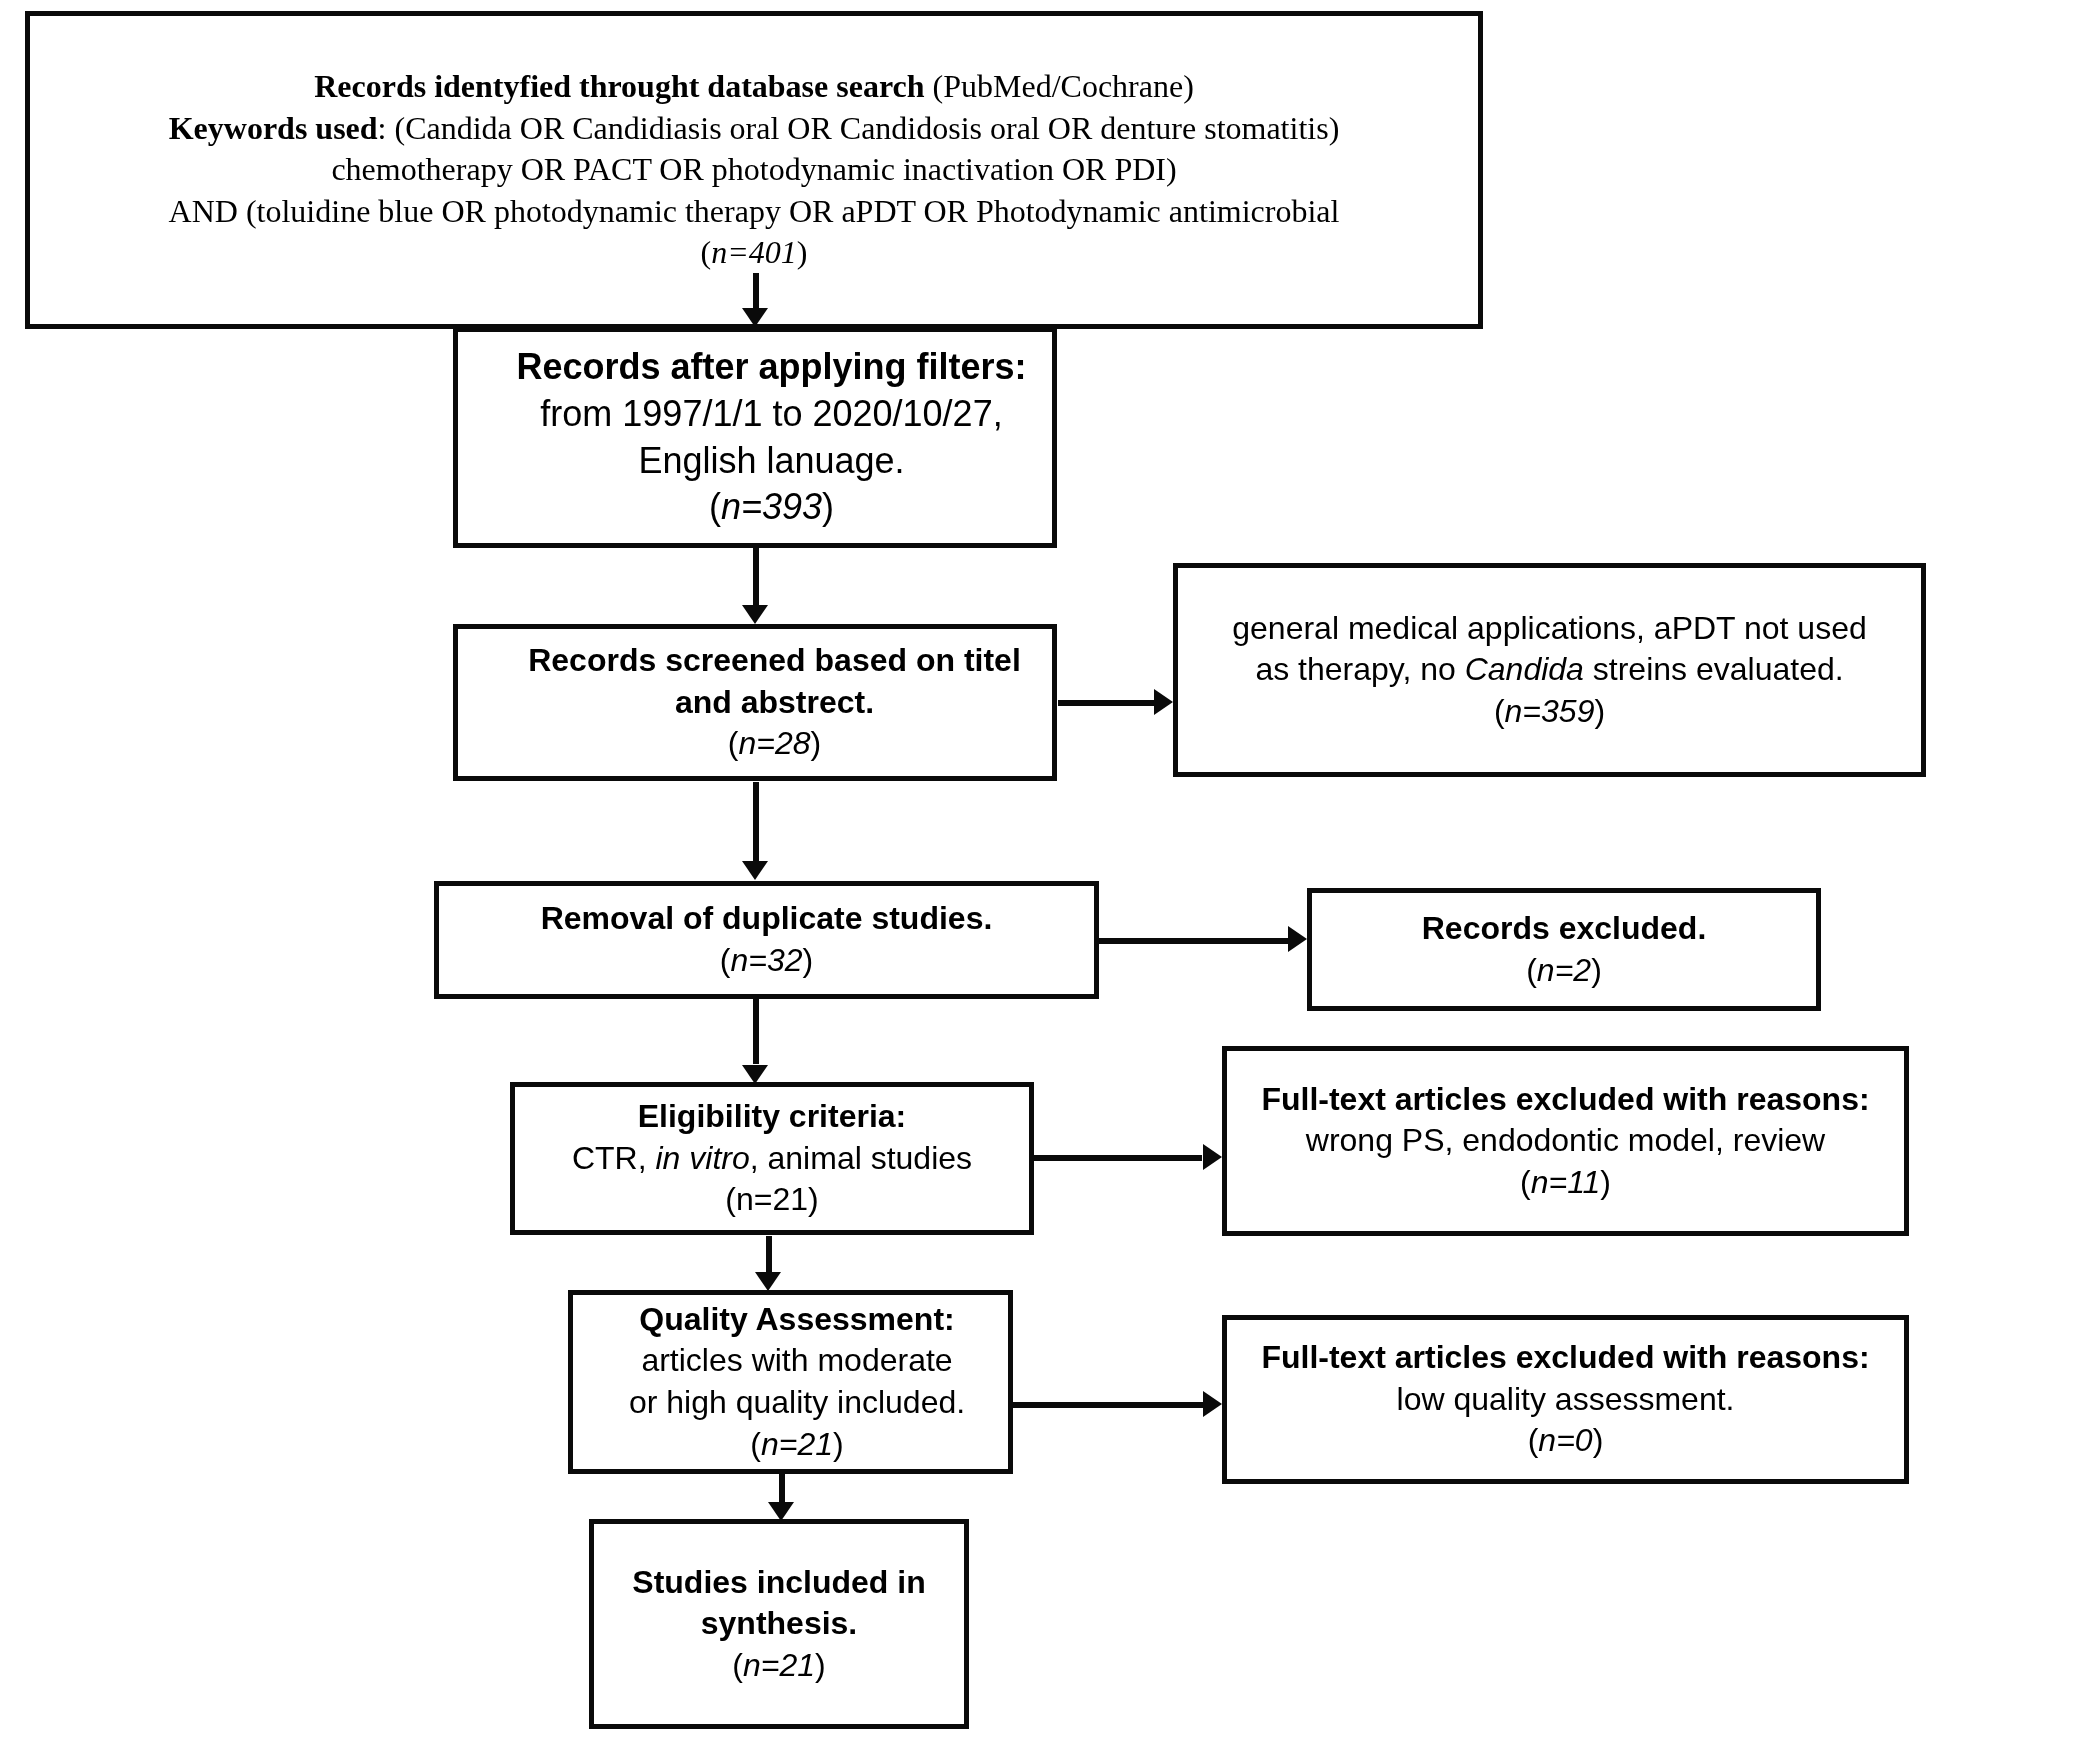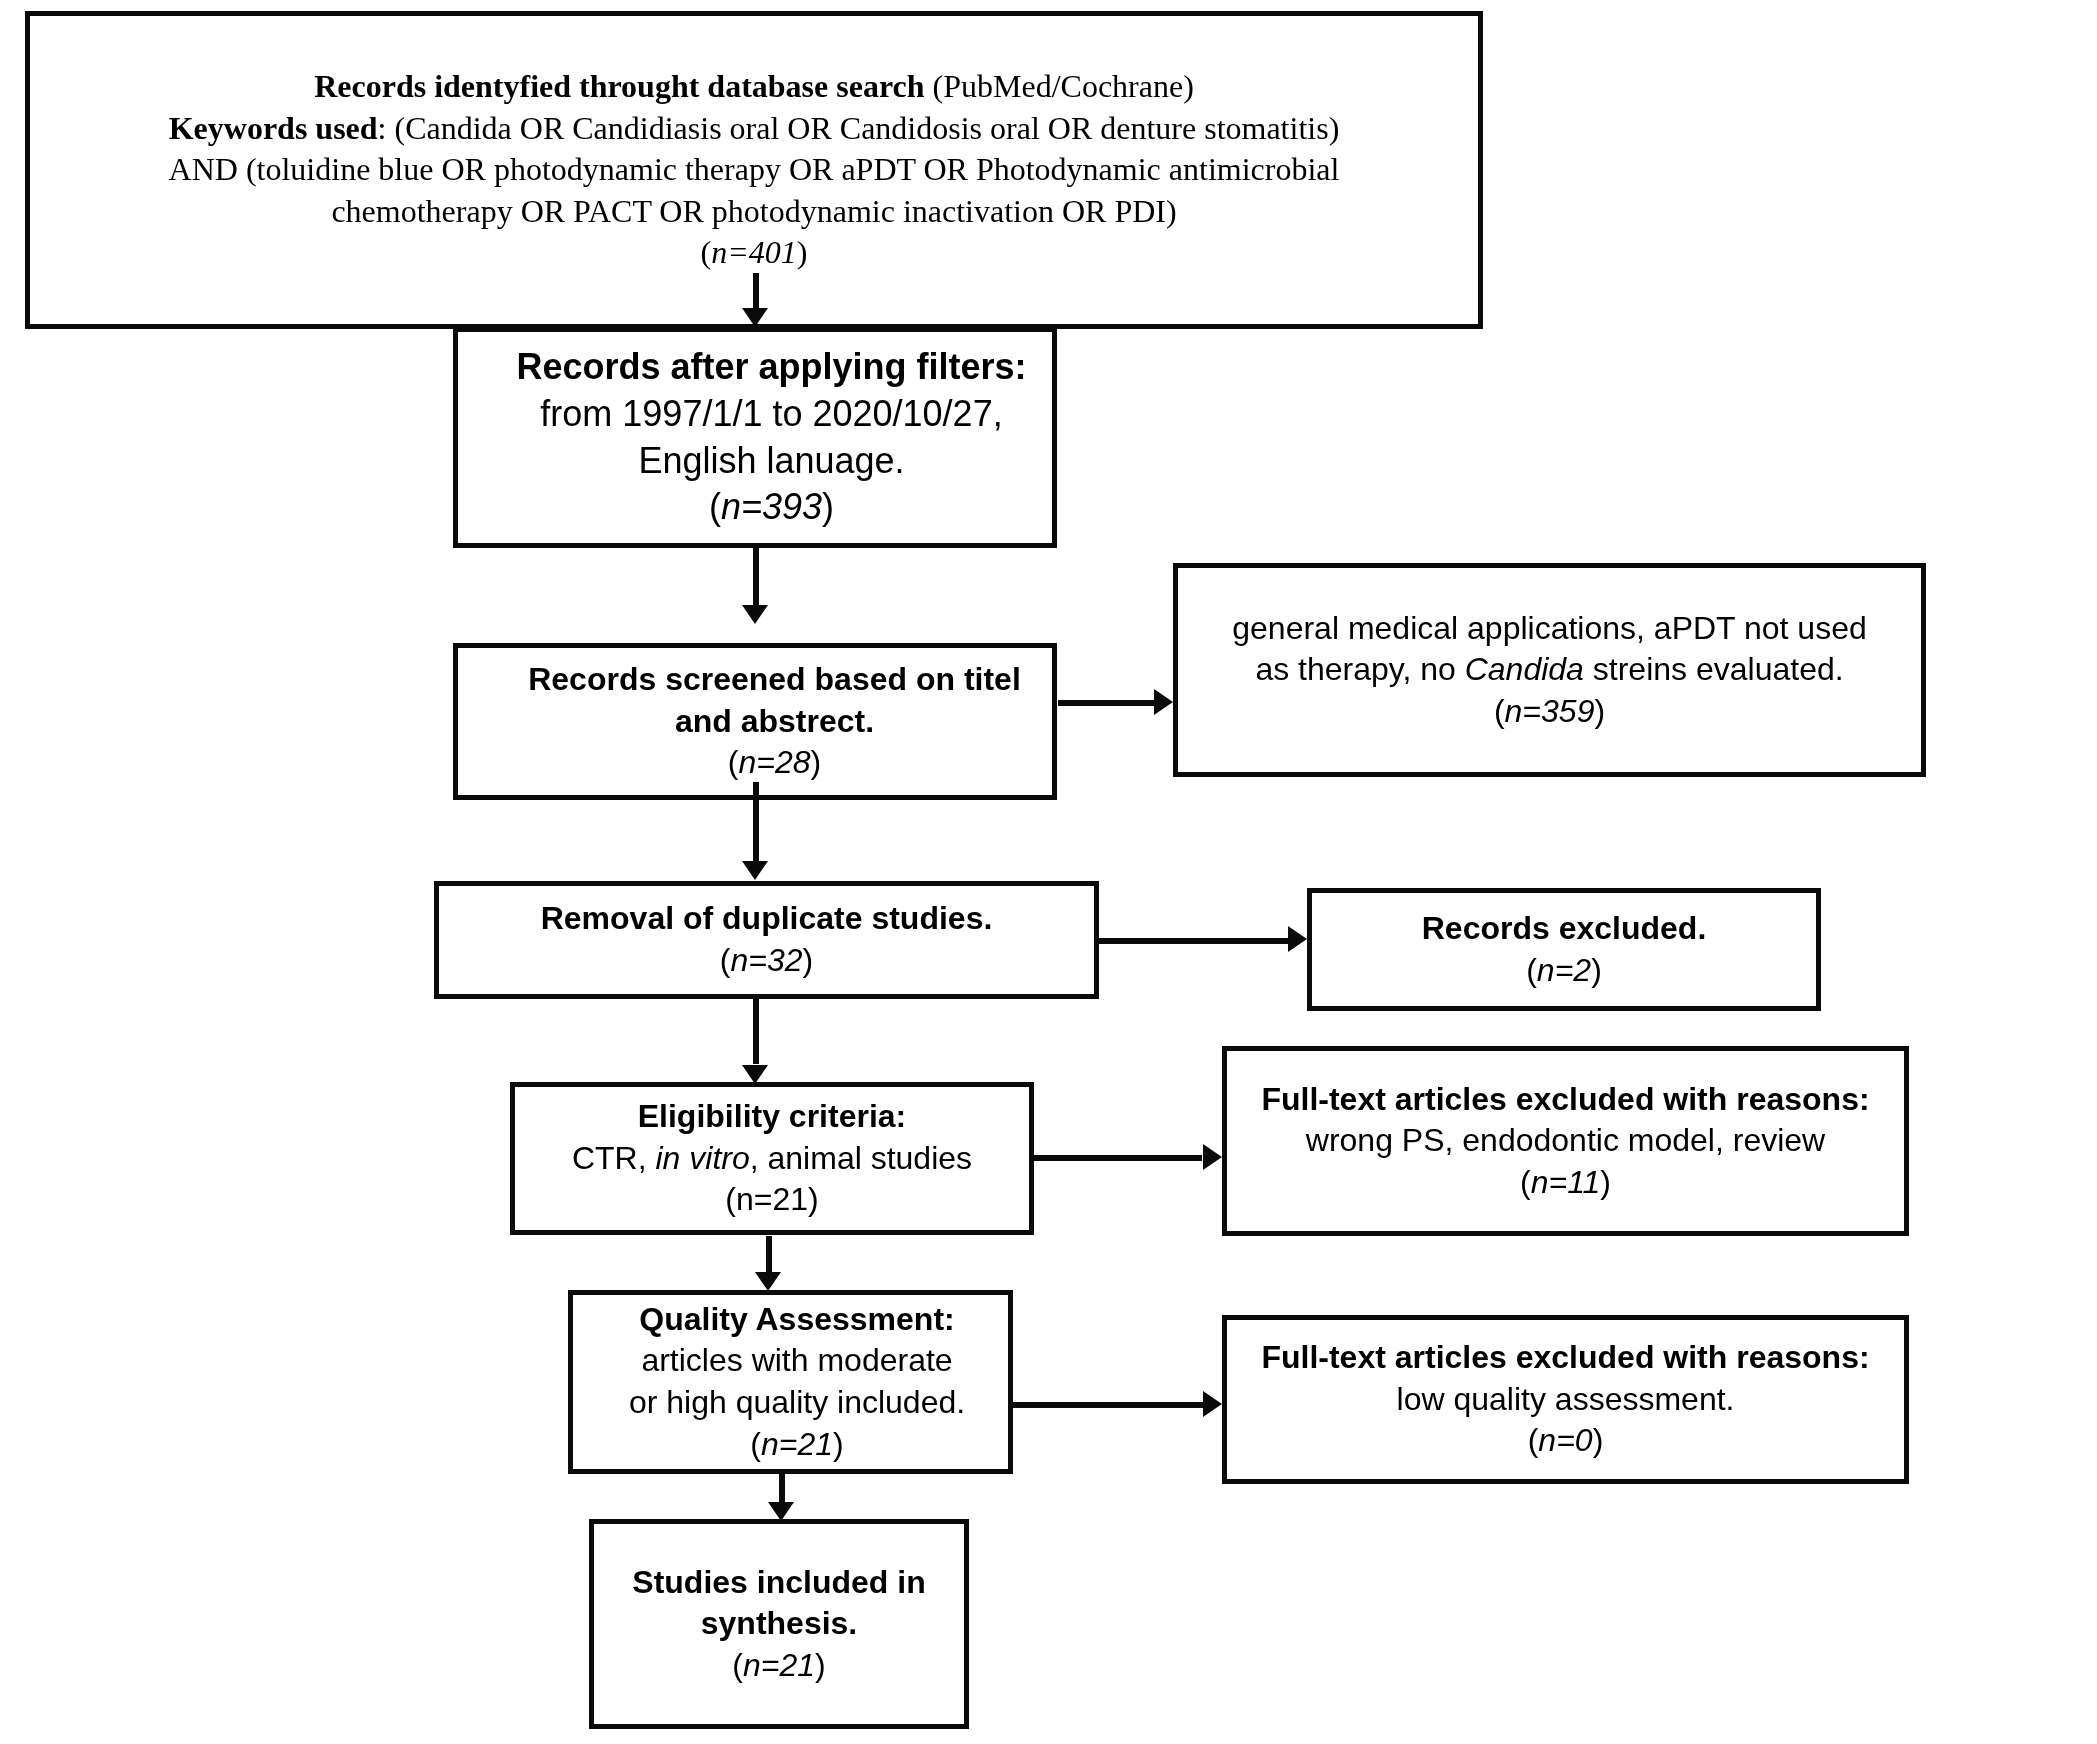--- a/index.html
+++ b/index.html
@@ -65,39 +65,39 @@
   }
 </style>
 </head>
 <body>
 
 <div id="canvas">
 
   <div class="box serif" style="left:25px; top:11px; width:1458px; height:318px; font-size:32px;">
     <span class="ln"><b>Records identyfied throught database search</b><span> (PubMed/Cochrane)</span></span>
     <span class="ln"><b>Keywords used</b><span>: (Candida OR Candidiasis oral OR Candidosis oral OR denture stomatitis)</span></span>
+    <span class="ln">chemotherapy OR PACT OR photodynamic inactivation OR PDI)</span>
     <span class="ln">AND (toluidine blue OR photodynamic therapy OR aPDT OR Photodynamic antimicrobial</span>
-    <span class="ln">chemotherapy OR PACT OR photodynamic inactivation OR PDI)</span>
     <span class="ln">(<i class="i">n</i><i class="i">=401</i>)</span>
   </div>
 
   <div class="vline" style="left:753px; top:273px; height:35px;"></div>
   <div class="arrow-down" style="left:742px; top:308px;"></div>
 
   <div class="box" style="left:453px; top:327px; width:604px; height:221px; font-size:36px;padding-left:33px;">
     <span class="ln b">Records after applying filters:</span>
     <span class="ln">from 1997/1/1 to 2020/10/27,</span>
     <span class="ln">English lanuage.</span>
     <span class="ln">(<i class="i">n</i><i class="i">=393</i>)</span>
   </div>
 
   <div class="vline" style="left:753px; top:548px; height:58px;"></div>
   <div class="arrow-down" style="left:742px; top:605px;"></div>
 
-  <div class="box" style="left:453px; top:643px; width:604px; height:157px; font-size:32px;padding-left:39px;">
+  <div class="box" style="left:453px; top:624px; width:604px; height:157px; font-size:32px;padding-left:39px;">
     <span class="ln b">Records screened based on titel</span>
     <span class="ln b">and abstrect.</span>
     <span class="ln">(<i class="i">n</i><i class="i">=28</i>)</span>
   </div>
 
   <div class="hline" style="left:1058px; top:700px; width:96px;"></div>
   <div class="arrow-right" style="left:1154px; top:689px;"></div>
 
   <div class="box" style="left:1173px; top:563px; width:753px; height:214px; font-size:32px;">
     <span class="ln">general medical applications, aPDT not used</span>

